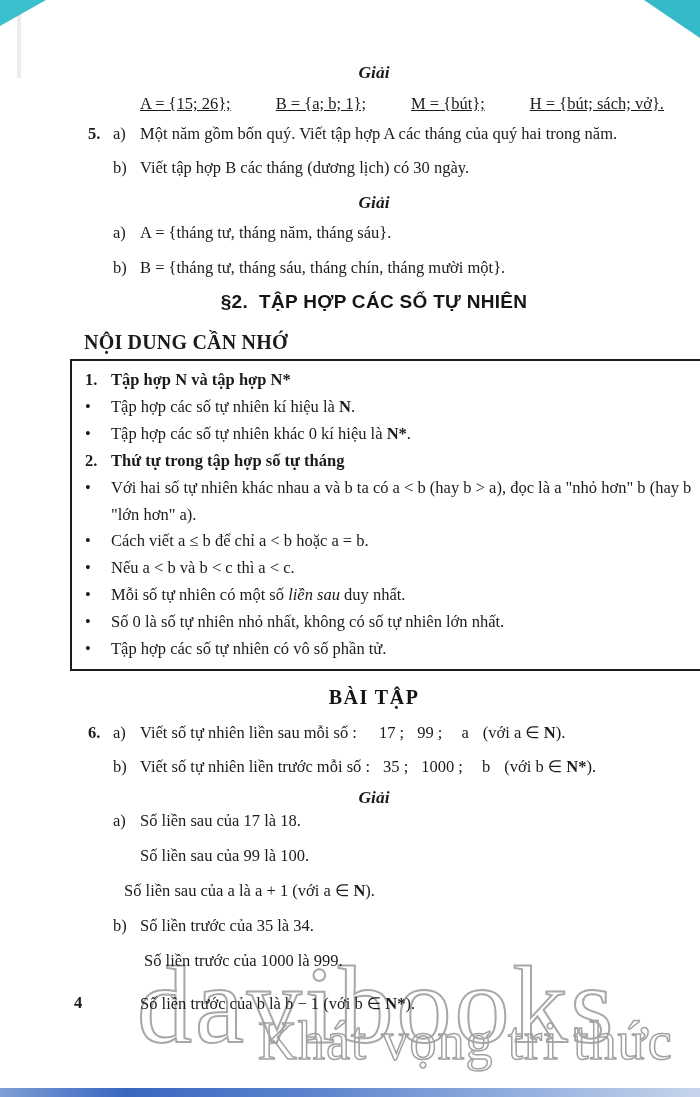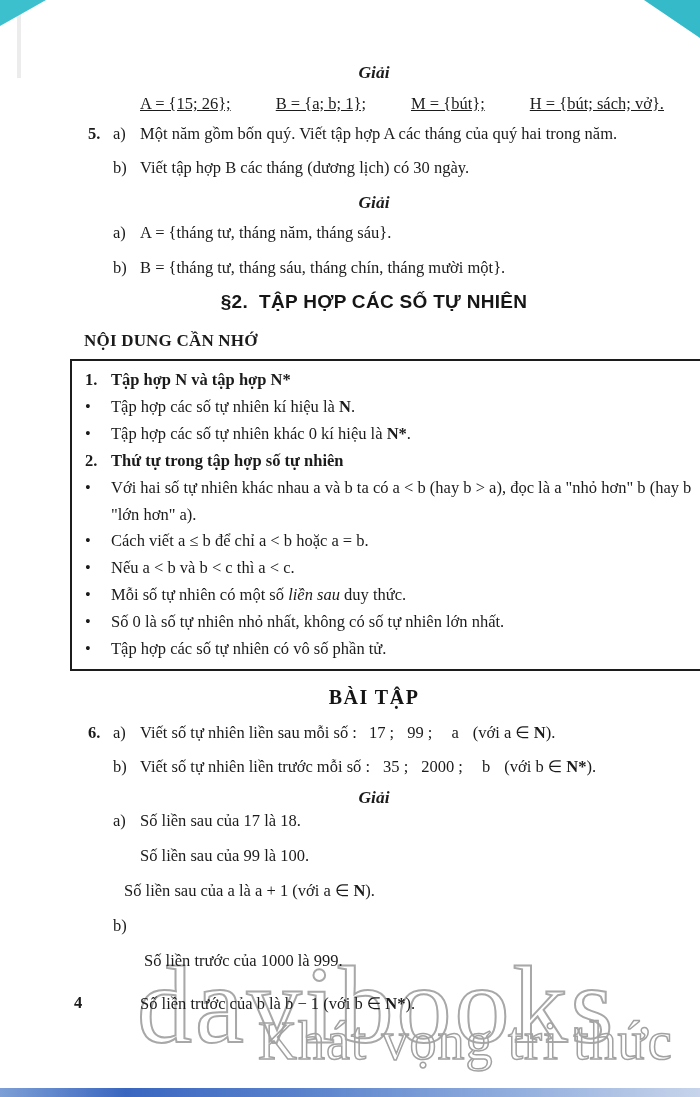--- a/index.html
+++ b/index.html
@@ -23,32 +23,32 @@
 
   .sets-row { left:140px; top:94px; width:524px; display:flex; justify-content:space-between;text-decoration:underline; }
 
   .row { display:flex; align-items:baseline; }
   .pnum   { font-weight:bold; width:25px; flex:none; }
   .plabel { width:27px; flex:none; }
 
   .section-heading { top:291px; font-family:"Liberation Sans", sans-serif;
                      font-weight:bold; font-size:19px; letter-spacing:0.3px; color:#161616; }
   .section-heading .gap { margin-left:11px; }
-  .memo-title { left:84px; top:331px; font-weight:bold; font-size:17px; letter-spacing:0.2px; }
+  .memo-title { left:84px; top:331px; font-weight:bold; font-size:20px; letter-spacing:0.2px; }
 
   .memo-box { position:absolute; left:70px; top:359px; width:613px; height:302px;
               border:2px solid #1c1c1c; padding:6px 16px 0 13px; overflow:hidden; }
   .memo-row { display:flex; line-height:26.9px; }
   .memo-row .marker { width:26px; flex:none; }
   .memo-row.title { font-weight:bold; }
   .memo-row .memo-text { flex:1; white-space:normal; }
 
   .exercises-heading { top:686px; font-weight:bold; font-size:20px; letter-spacing:1.5px; color:#141414; }
 
-  .val  { margin-left:12px; }
+  .val  { margin-left:22px; }
   .val2 { margin-left:13px; }
   .var  { margin-left:19px; }
   .cond { margin-left:14px; }
 
   .footer-pagenum { left:74px; top:993px; font-weight:bold; font-size:16.5px; }
 
   .wm { position:absolute; color:transparent; font-family:"Liberation Serif", serif;
         pointer-events:none; line-height:1; }
   .wm1 { left:137px; top:950px; font-size:110px; letter-spacing:3px;
          -webkit-text-stroke:2px #a8a8a8; }
@@ -107,37 +107,37 @@
     <div class="memo-row">
       <span class="marker">•</span>
       <span class="memo-text"><span>Tập hợp các số tự nhiên kí hiệu là </span><b>N</b><span>.</span></span>
     </div>
     <div class="memo-row">
       <span class="marker">•</span>
       <span class="memo-text"><span>Tập hợp các số tự nhiên khác 0 kí hiệu là </span><b>N*</b><span>.</span></span>
     </div>
     <div class="memo-row title">
       <span class="marker">2.</span>
-      <span class="memo-text">Thứ tự trong tập hợp số tự nhiên</span>
+      <span class="memo-text">Thứ tự trong tập hợp số tự tháng</span>
     </div>
     <div class="memo-row">
       <span class="marker">•</span>
       <span class="memo-text">Với hai số tự nhiên khác nhau a và b ta có a &lt; b (hay b &gt; a), đọc là a "nhỏ hơn" b (hay b "lớn hơn" a).</span>
     </div>
     <div class="memo-row">
       <span class="marker">•</span>
       <span class="memo-text">Cách viết a ≤ b để chỉ a &lt; b hoặc a = b.</span>
     </div>
     <div class="memo-row">
       <span class="marker">•</span>
       <span class="memo-text">Nếu a &lt; b và b &lt; c thì a &lt; c.</span>
     </div>
     <div class="memo-row">
       <span class="marker">•</span>
-      <span class="memo-text"><span>Mỗi số tự nhiên có một số </span><i>liền sau</i><span> duy thức.</span></span>
+      <span class="memo-text"><span>Mỗi số tự nhiên có một số </span><i>liền sau</i><span> duy nhất.</span></span>
     </div>
     <div class="memo-row">
       <span class="marker">•</span>
       <span class="memo-text">Số 0 là số tự nhiên nhỏ nhất, không có số tự nhiên lớn nhất.</span>
     </div>
     <div class="memo-row">
       <span class="marker">•</span>
       <span class="memo-text">Tập hợp các số tự nhiên có vô số phần tử.</span>
     </div>
   </div>
@@ -150,35 +150,36 @@
     <span>Viết số tự nhiên liền sau mỗi số :</span>
     <span class="val">17 ;</span>
     <span class="val2">99 ;</span>
     <span class="var">a</span>
     <span class="cond"><span>(với a ∈ </span><b>N</b><span>).</span></span>
   </div>
   <div class="line row" style="left:113px; top:757px;">
     <span class="plabel">b)</span>
     <span>Viết số tự nhiên liền trước mỗi số :</span>
     <span class="val2">35 ;</span>
-    <span class="val2">2000 ;</span>
+    <span class="val2">1000 ;</span>
     <span class="var">b</span>
     <span class="cond"><span>(với b ∈ </span><b>N*</b><span>).</span></span>
   </div>
 
   <div class="line centered giai" style="top:787px">Giải</div>
 
   <div class="line row" style="left:113px; top:811px;">
     <span class="plabel">a)</span>
     <span>Số liền sau của 17 là 18.</span>
   </div>
   <div class="line" style="left:140px; top:846px;font-family:Liberation Serif, serif;">Số liền sau của 99 là 100.</div>
   <div class="line" style="left:124px; top:881px;"><span>Số liền sau của a là a + 1 (với a ∈ </span><b>N</b><span>).</span></div>
   <div class="line row" style="left:113px; top:916px;">
     <span class="plabel">b)</span>
+    <span>Số liền trước của 35 là 34.</span>
   </div>
   <div class="line" style="left:144px; top:951px;">Số liền trước của 1000 là 999.</div>
   <div class="line" style="left:140px; top:986px;margin-top:8px;"><span>Số liền trước của b là b − 1 (với b ∈ </span><b>N*</b><span>).</span></div>
 
   <div class="line footer-pagenum">4</div>
 
   <div class="bottom-bar"></div>
 </div>
 
 </body></html>

